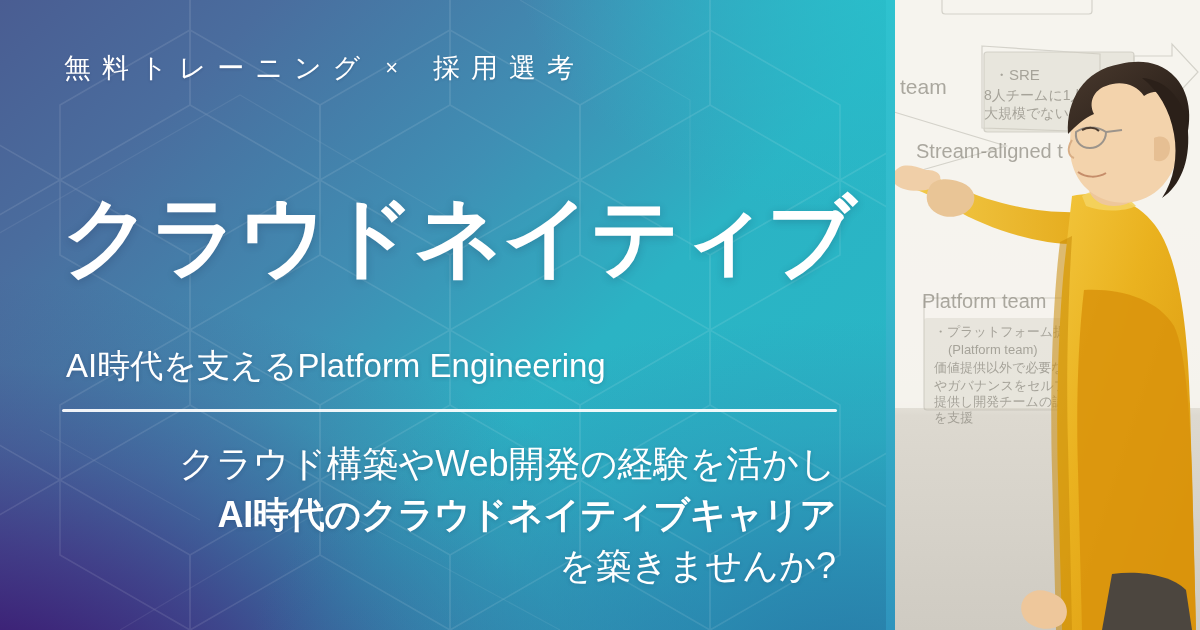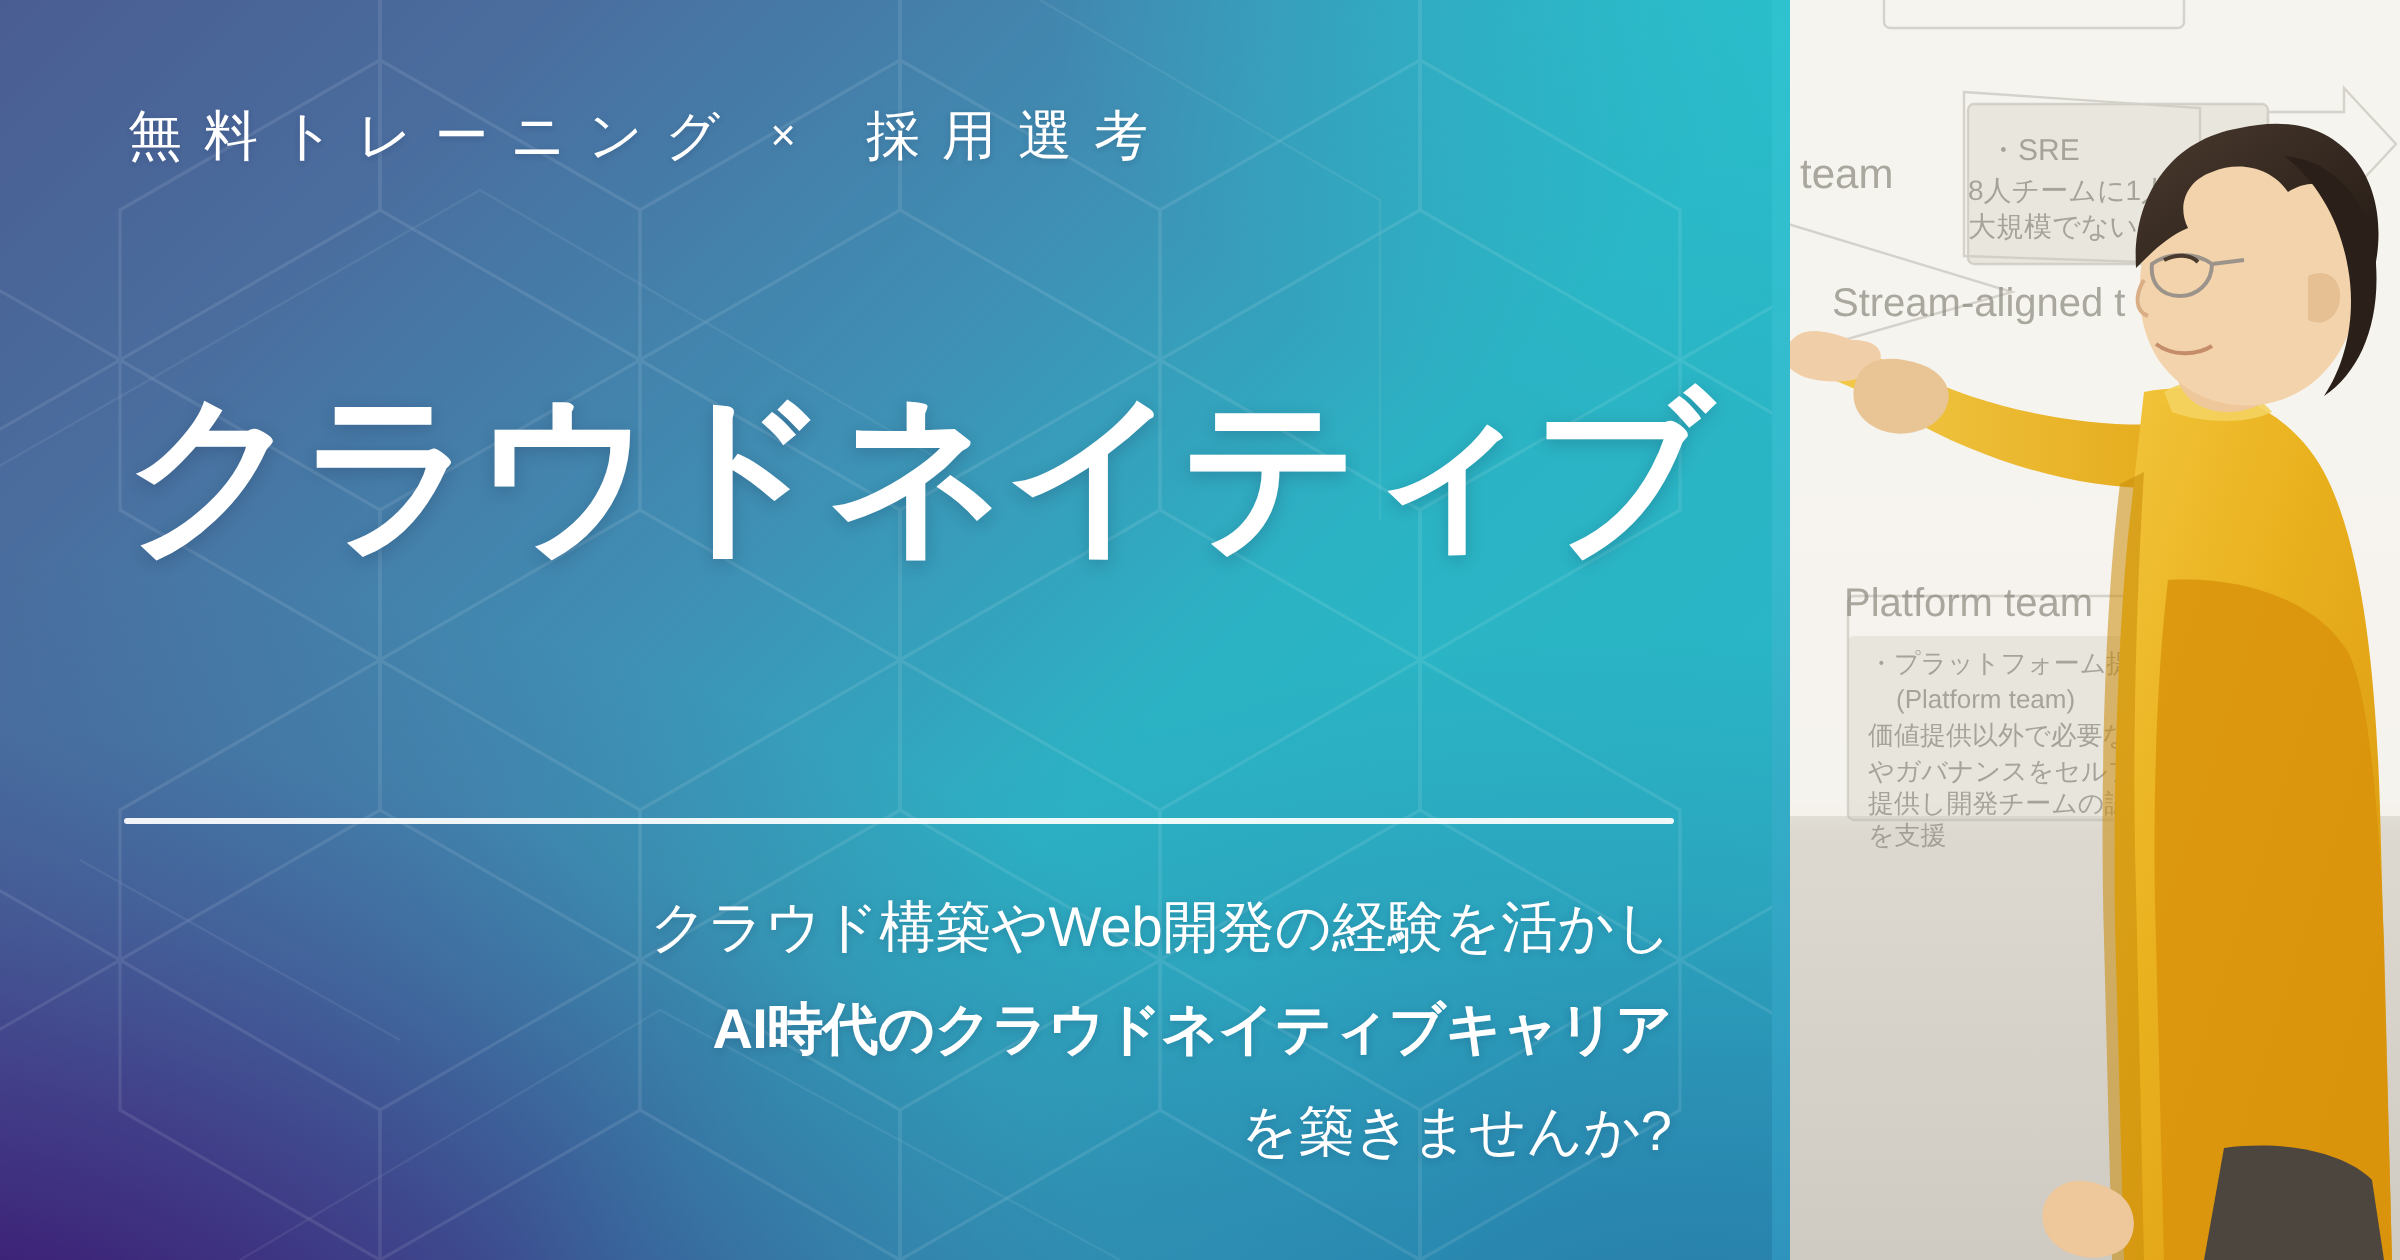--- a/index.html
+++ b/index.html
@@ -134,21 +134,21 @@
     border-radius: 2px;
   }
 
   .body-copy {
     position: absolute;
     right: 50px;
     top: 438px;
     width: 700px;
     text-align: right;
     color: #ffffff;
-    font-size: 28px;
+    font-size: 36px;
     line-height: 51px;
     text-shadow: 0 1px 4px rgba(25,35,70,0.2);
   }
   .body-copy .strong {
     font-weight: 700;
     letter-spacing: -0.3px;
   }
 
   
   .photo {
@@ -219,20 +219,21 @@
     <div class="content">
 
       <div class="eyebrow">
         <span>無料トレーニング</span><span class="sep">×</span><span>採用選考</span>
       </div>
 
       <h1 class="title">
         <span class="line-jp">クラウドネイティブ</span>
       </h1>
 
+      <div class="subtitle">AI時代を支えるPlatform Engineering</div>
 
       <div class="rule"></div>
 
       <div class="body-copy">
         <div>クラウド構築やWeb開発の経験を活かし</div>
         <div class="strong">AI時代のクラウドネイティブキャリア</div>
         <div>を築きませんか?</div>
       </div>
 
     </div>

